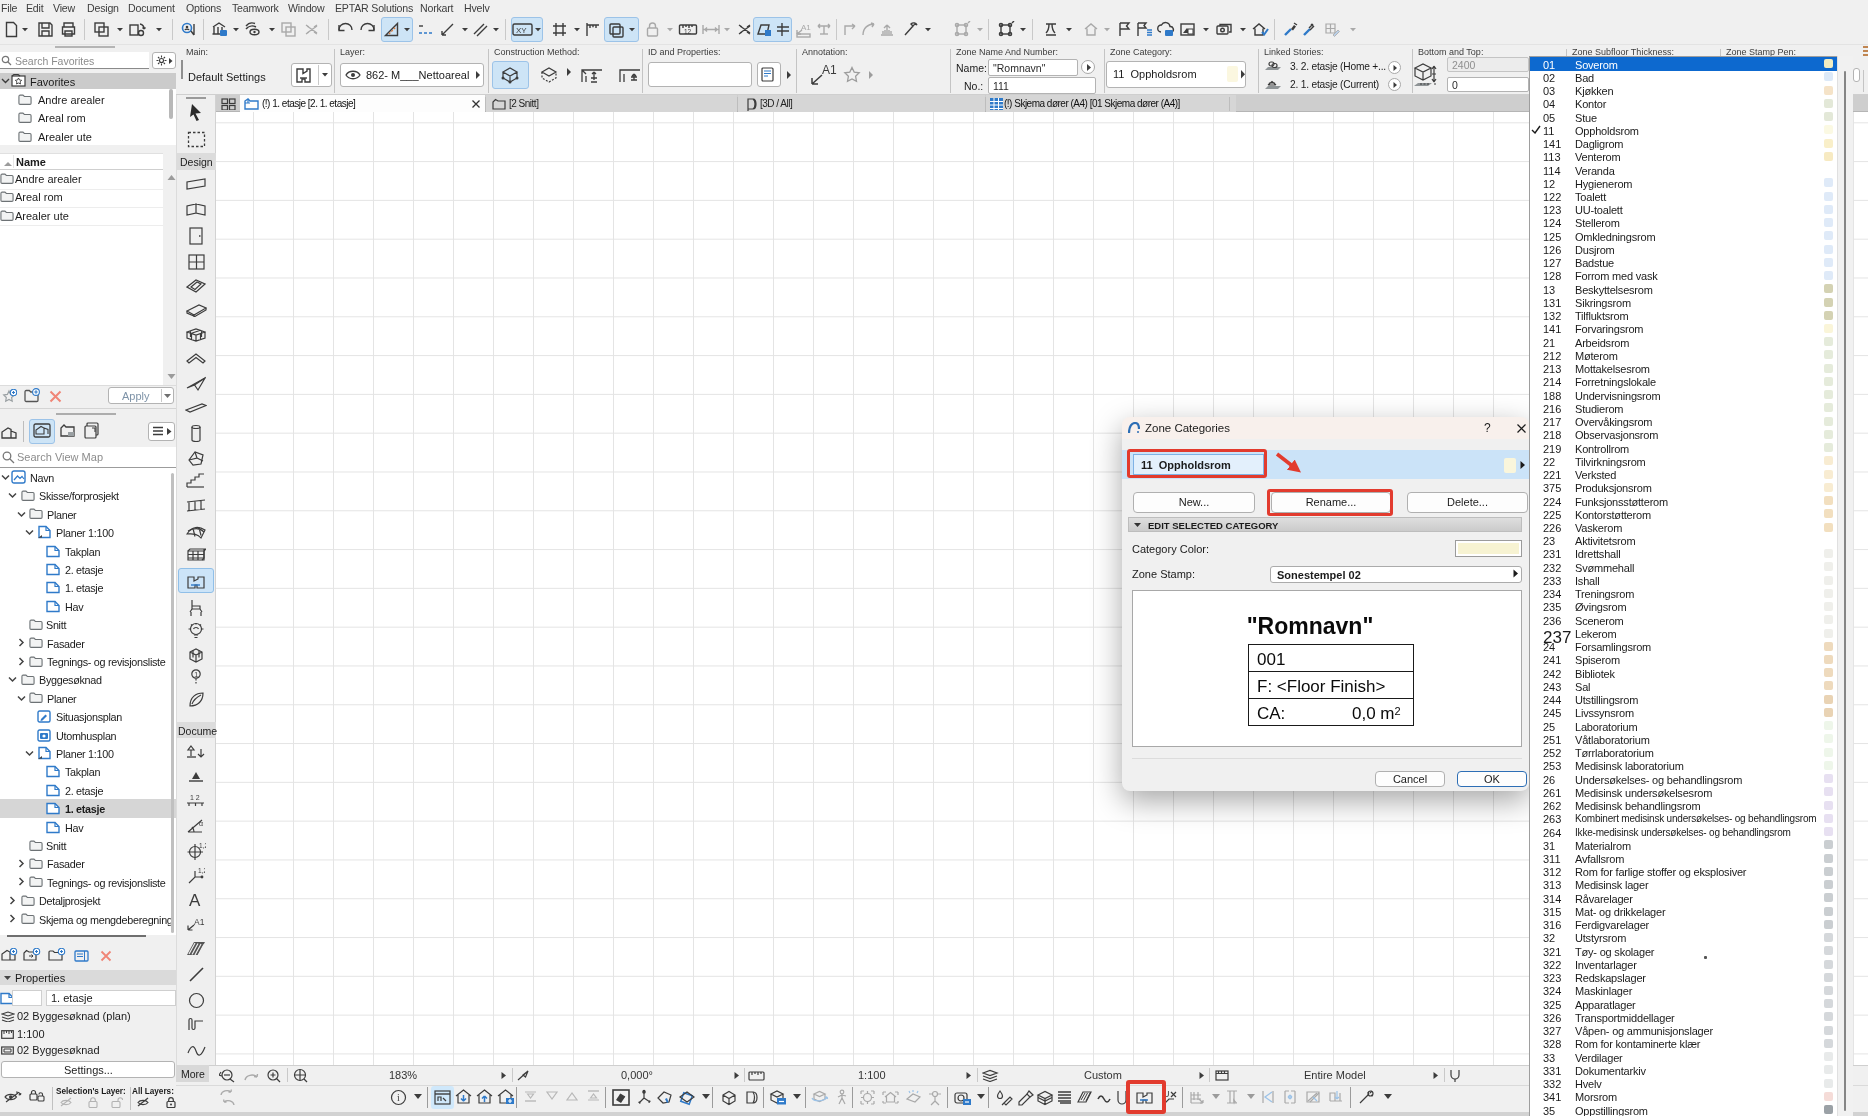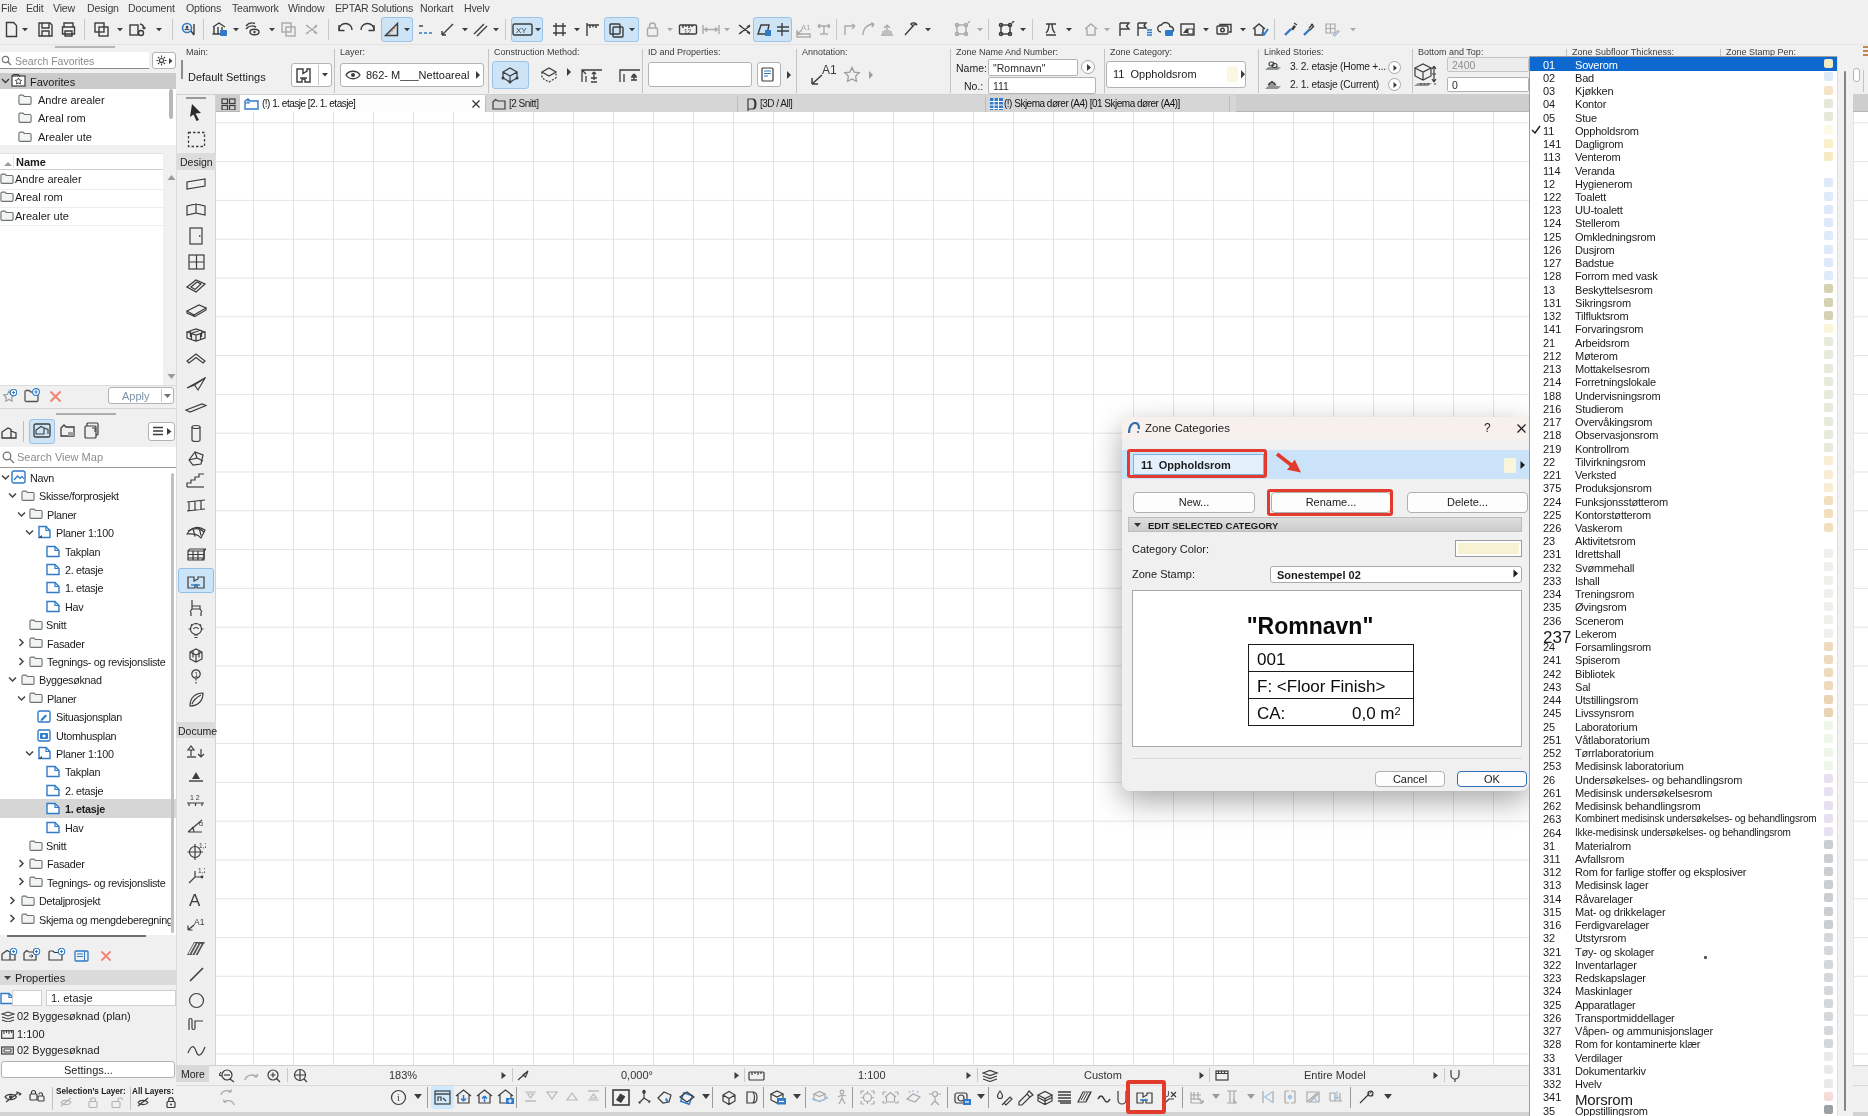--- a/index.html
+++ b/index.html
@@ -1517,21 +1517,21 @@
 <div style="position:absolute;left:1543px;top:1052.6px;font-size:11px;color:#1b1b1b;font-weight:normal;white-space:nowrap;line-height:1;">33</div>
 <div style="position:absolute;left:1575px;top:1052.6px;font-size:11px;color:#1b1b1b;font-weight:normal;white-space:nowrap;line-height:1;letter-spacing:-0.2px;">Verdilager</div>
 <div style="position:absolute;left:1824px;top:1052.2px;width:9px;height:9px;background:#e8eaea;border-radius:2px;"></div>
 <div style="position:absolute;left:1543px;top:1065.84px;font-size:11px;color:#1b1b1b;font-weight:normal;white-space:nowrap;line-height:1;">331</div>
 <div style="position:absolute;left:1575px;top:1065.84px;font-size:11px;color:#1b1b1b;font-weight:normal;white-space:nowrap;line-height:1;letter-spacing:-0.2px;">Dokumentarkiv</div>
 <div style="position:absolute;left:1824px;top:1065.44px;width:9px;height:9px;background:#e8eaea;border-radius:2px;"></div>
 <div style="position:absolute;left:1543px;top:1079.08px;font-size:11px;color:#1b1b1b;font-weight:normal;white-space:nowrap;line-height:1;">332</div>
 <div style="position:absolute;left:1575px;top:1079.08px;font-size:11px;color:#1b1b1b;font-weight:normal;white-space:nowrap;line-height:1;letter-spacing:-0.2px;">Hvelv</div>
 <div style="position:absolute;left:1824px;top:1078.68px;width:9px;height:9px;background:#e8eaea;border-radius:2px;"></div>
 <div style="position:absolute;left:1543px;top:1092.32px;font-size:11px;color:#1b1b1b;font-weight:normal;white-space:nowrap;line-height:1;">341</div>
-<div style="position:absolute;left:1575px;top:1092.32px;font-size:15px;color:#1b1b1b;font-weight:normal;white-space:nowrap;line-height:1;letter-spacing:-0.2px;">Morsrom</div>
+<div style="position:absolute;left:1575px;top:1092.32px;font-size:11px;color:#1b1b1b;font-weight:normal;white-space:nowrap;line-height:1;letter-spacing:-0.2px;">Morsrom</div>
 <div style="position:absolute;left:1824px;top:1091.92px;width:9px;height:9px;background:#f5dcd8;border-radius:2px;"></div>
 <div style="position:absolute;left:1543px;top:1105.56px;font-size:11px;color:#1b1b1b;font-weight:normal;white-space:nowrap;line-height:1;">35</div>
 <div style="position:absolute;left:1575px;top:1105.56px;font-size:11px;color:#1b1b1b;font-weight:normal;white-space:nowrap;line-height:1;letter-spacing:-0.2px;">Oppstillingsrom</div>
 <div style="position:absolute;left:1824px;top:1105.16px;width:9px;height:9px;background:#9ba1a6;border-radius:2px;"></div>
 <div style="position:absolute;left:1837px;top:56px;width:16px;height:1060px;background:#f1f1f1;border-left:1px solid #e0e0e0;"></div>
 <div style="position:absolute;left:1843.5px;top:71px;width:2px;height:1040px;background:#858585;border-radius:1px;"></div>
 <div style="position:absolute;left:1704px;top:956px;width:3px;height:3px;background:#555;border-radius:1px;"></div>
 <div style="position:absolute;left:1127px;top:449px;width:140px;height:29px;border:3.5px solid #e23b2e;border-radius:3px;"></div>
 <div style="position:absolute;left:1267px;top:489px;width:126px;height:27px;border:3.5px solid #e23b2e;border-radius:3px;"></div>
 <div style="position:absolute;left:1126px;top:1080px;width:40px;height:34px;border:4px solid #e23b2e;border-radius:3px;"></div>

